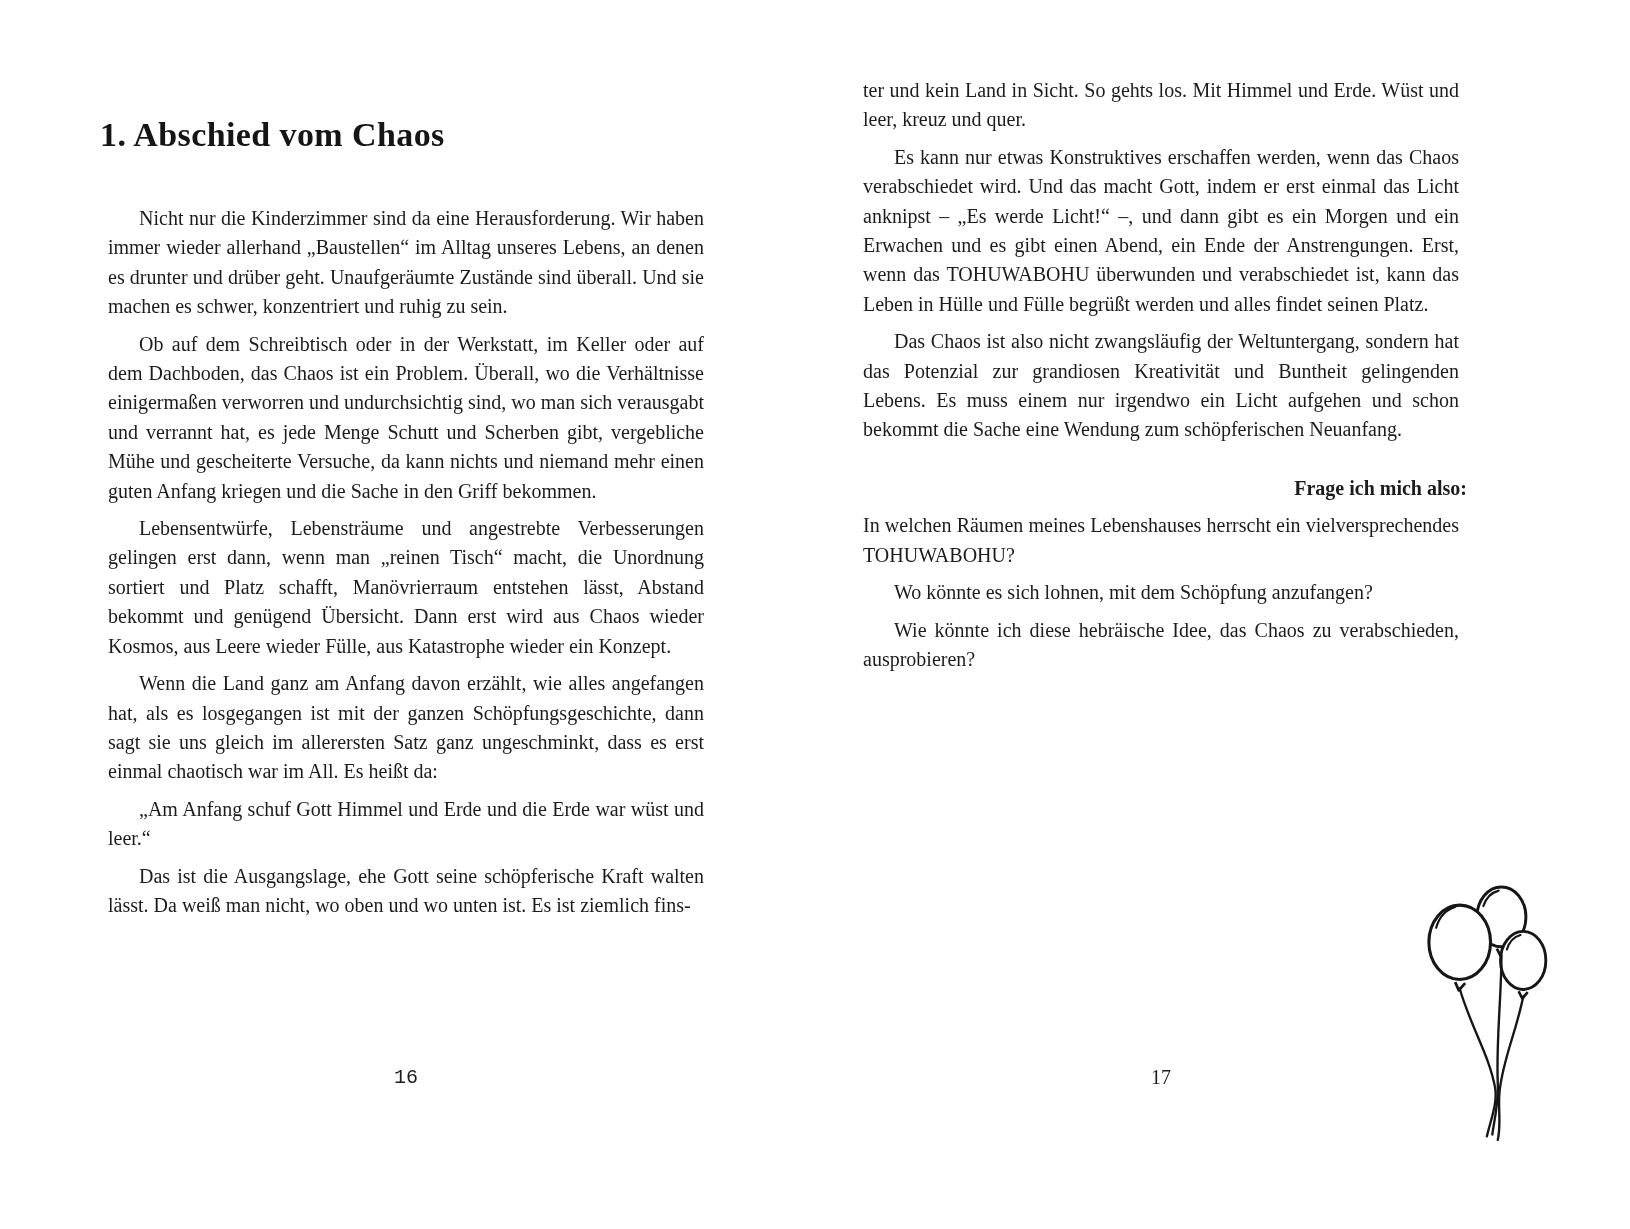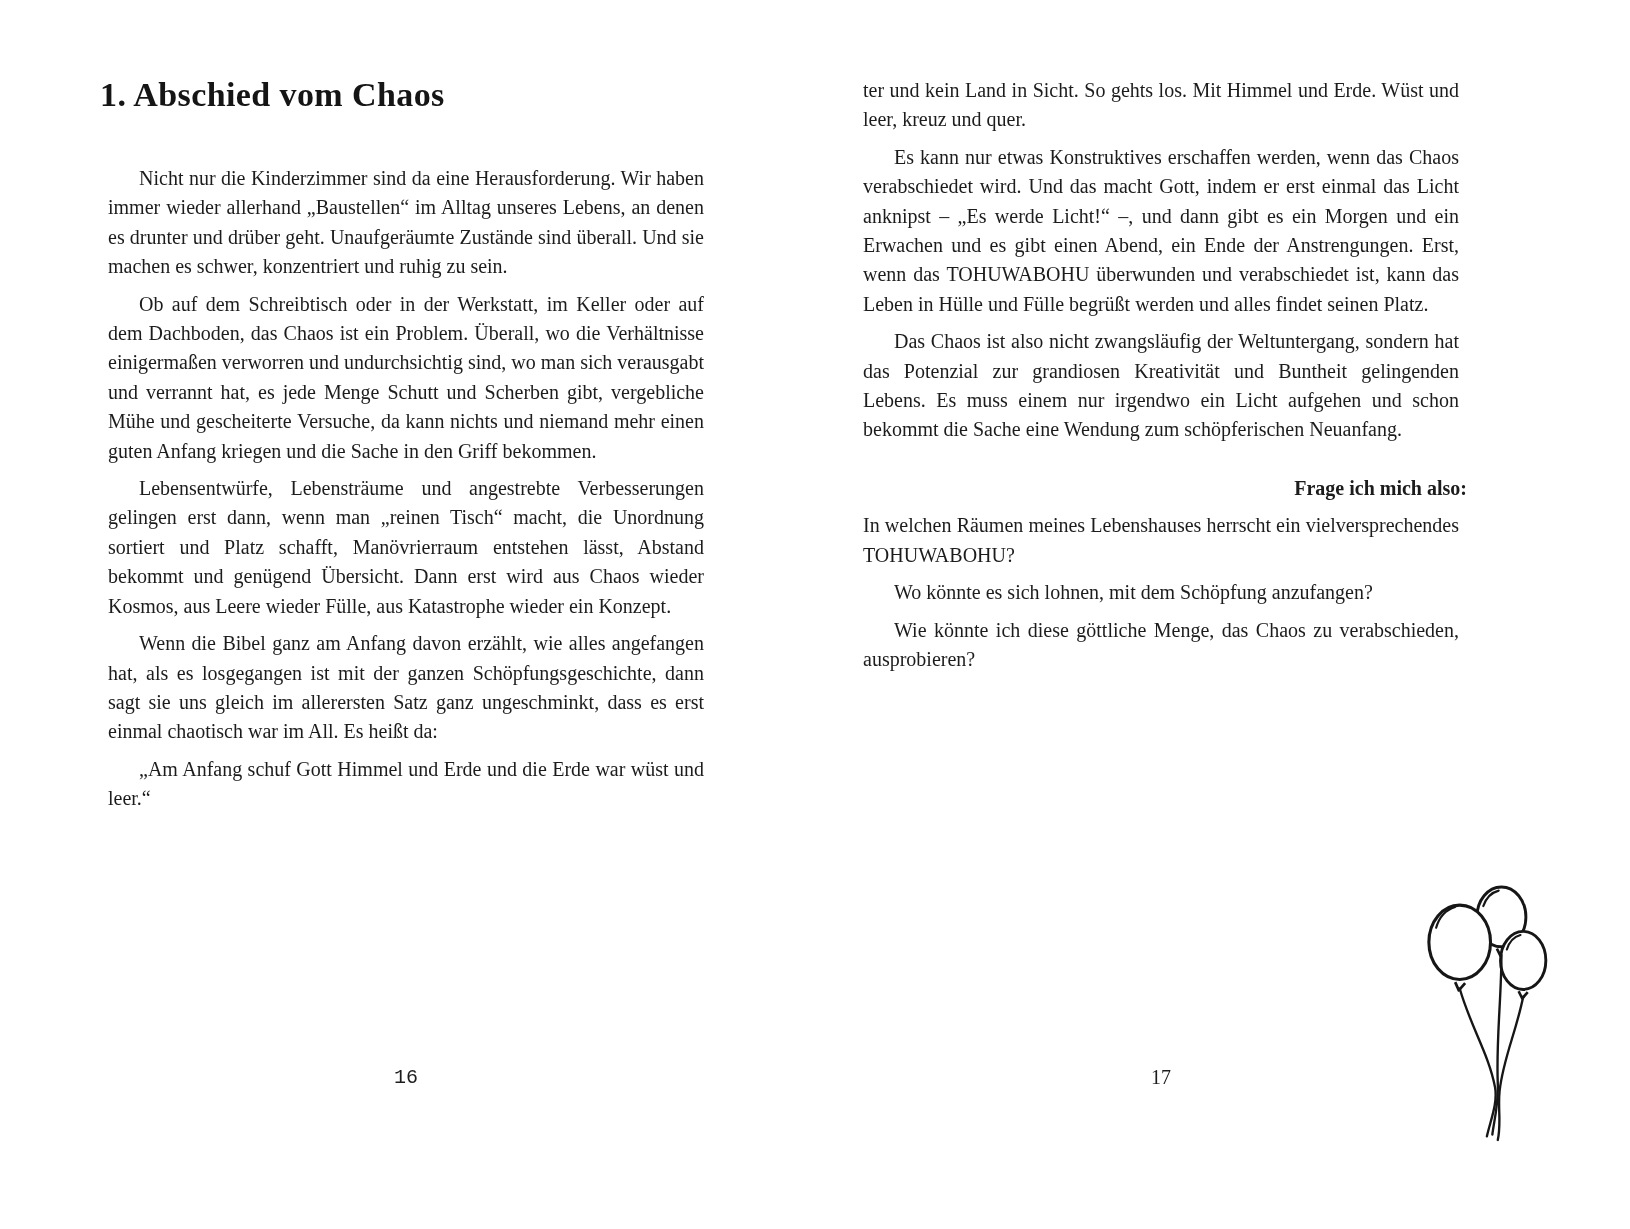--- a/index.html
+++ b/index.html
@@ -18,21 +18,21 @@
   }
   .page {
     position: absolute;
     top: 0;
   }
   .page-left  { left: 100px;  width: 612px; }
   .page-right { left: 855px;  width: 612px; }
 
   .chapter-title {
     margin: 0;
-    padding-top: 76px;
+    padding-top: 116px;
     font-size: 34px;
     font-weight: 700;
     letter-spacing: 0.4px;
     color: #151515;
   }
   .left-body { margin-top: 50px; }
   .right-body { margin-top: 76px; }
 
   p.body-par {
     margin: 8px;
@@ -73,34 +73,35 @@
 <body>
 
 <div class="spread">
 
   <div class="page page-left">
     <h1 class="chapter-title">1. Abschied vom Chaos</h1>
     <div class="left-body">
       <p class="body-par indent">Nicht nur die Kinderzimmer sind da eine Herausforderung. Wir haben immer wieder allerhand „Baustellen“ im Alltag unseres Lebens, an denen es drunter und drüber geht. Unaufgeräumte Zustände sind überall. Und sie machen es schwer, konzentriert und ruhig zu sein.</p>
       <p class="body-par indent">Ob auf dem Schreibtisch oder in der Werkstatt, im Keller oder auf dem Dachboden, das Chaos ist ein Problem. Überall, wo die Verhältnisse einigermaßen verworren und undurchsichtig sind, wo man sich verausgabt und verrannt hat, es jede Menge Schutt und Scherben gibt, vergebliche Mühe und gescheiterte Versuche, da kann nichts und niemand mehr einen guten Anfang kriegen und die Sache in den Griff bekommen.</p>
       <p class="body-par indent">Lebensentwürfe, Lebensträume und angestrebte Verbesserungen gelingen erst dann, wenn man „reinen Tisch“ macht, die Unordnung sortiert und Platz schafft, Manövrierraum entstehen lässt, Abstand bekommt und genügend Übersicht. Dann erst wird aus Chaos wieder Kosmos, aus Leere wieder Fülle, aus Katastrophe wieder ein Konzept.</p>
-      <p class="body-par indent">Wenn die Bibel ganz am Anfang davon erzählt, wie alles angefangen hat, als es losgegangen ist mit der ganzen Schöpfungsgeschichte, dann sagt sie uns gleich im allerersten Satz ganz ungeschminkt, dass es erst einmal chaotisch war im All. Es heißt da:</p>
+      <p class="body-par indent">Wenn die Land ganz am Anfang davon erzählt, wie alles angefangen hat, als es losgegangen ist mit der ganzen Schöpfungsgeschichte, dann sagt sie uns gleich im allerersten Satz ganz ungeschminkt, dass es erst einmal chaotisch war im All. Es heißt da:</p>
       <p class="body-par indent">„Am Anfang schuf Gott Himmel und Erde und die Erde war wüst und leer.“</p>
+      <p class="body-par indent">Das ist die Ausgangslage, ehe Gott seine schöpferische Kraft walten lässt. Da weiß man nicht, wo oben und wo unten ist. Es ist ziemlich fins-</p>
     </div>
   </div>
 
   <div class="page page-right">
     <div class="right-body">
       <p class="body-par">ter und kein Land in Sicht. So gehts los. Mit Himmel und Erde. Wüst und leer, kreuz und quer.</p>
       <p class="body-par indent">Es kann nur etwas Konstruktives erschaffen werden, wenn das Chaos verabschiedet wird. Und das macht Gott, indem er erst einmal das Licht anknipst – „Es werde Licht!“ –, und dann gibt es ein Morgen und ein Erwachen und es gibt einen Abend, ein Ende der Anstrengungen. Erst, wenn das TOHUWABOHU überwunden und verabschiedet ist, kann das Leben in Hülle und Fülle begrüßt werden und alles findet seinen Platz.</p>
       <p class="body-par indent">Das Chaos ist also nicht zwangsläufig der Weltuntergang, sondern hat das Potenzial zur grandiosen Kreativität und Buntheit gelingenden Lebens. Es muss einem nur irgendwo ein Licht aufgehen und schon bekommt die Sache eine Wendung zum schöpferischen Neuanfang.</p>
       <p class="q-heading">Frage ich mich also:</p>
       <p class="body-par">In welchen Räumen meines Lebenshauses herrscht ein vielversprechendes TOHUWABOHU?</p>
       <p class="body-par indent">Wo könnte es sich lohnen, mit dem Schöpfung anzufangen?</p>
-      <p class="body-par indent">Wie könnte ich diese göttliche Menge, das Chaos zu verabschieden, ausprobieren?</p>
+      <p class="body-par indent">Wie könnte ich diese hebräische Idee, das Chaos zu verabschieden, ausprobieren?</p>
     </div>
   </div>
 
   <div class="page-number pn-left">16</div>
   <div class="page-number pn-right">17</div>
 
   <div class="balloons">
     <svg viewBox="0 0 150 300" fill="none" xmlns="http://www.w3.org/2000/svg">
 
       <ellipse cx="92" cy="44" rx="27" ry="33" stroke="#161616" stroke-width="3.2" fill="#ffffff"></ellipse>

